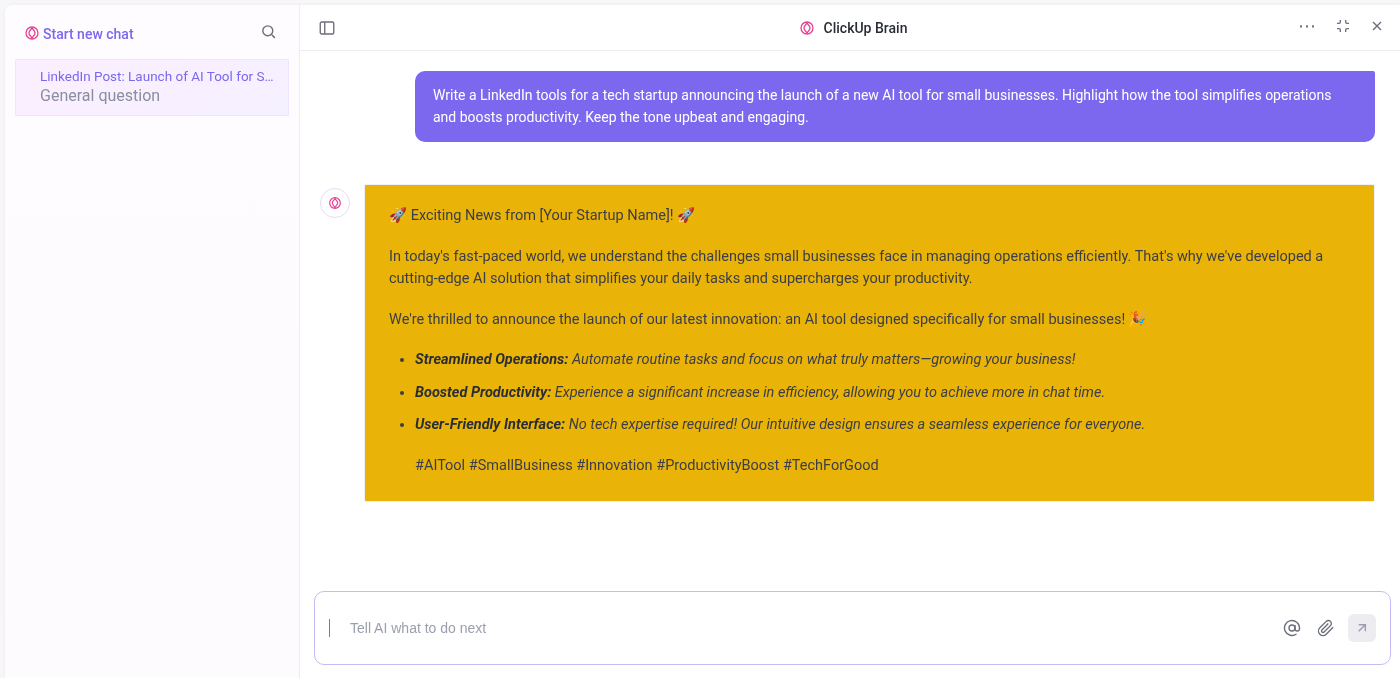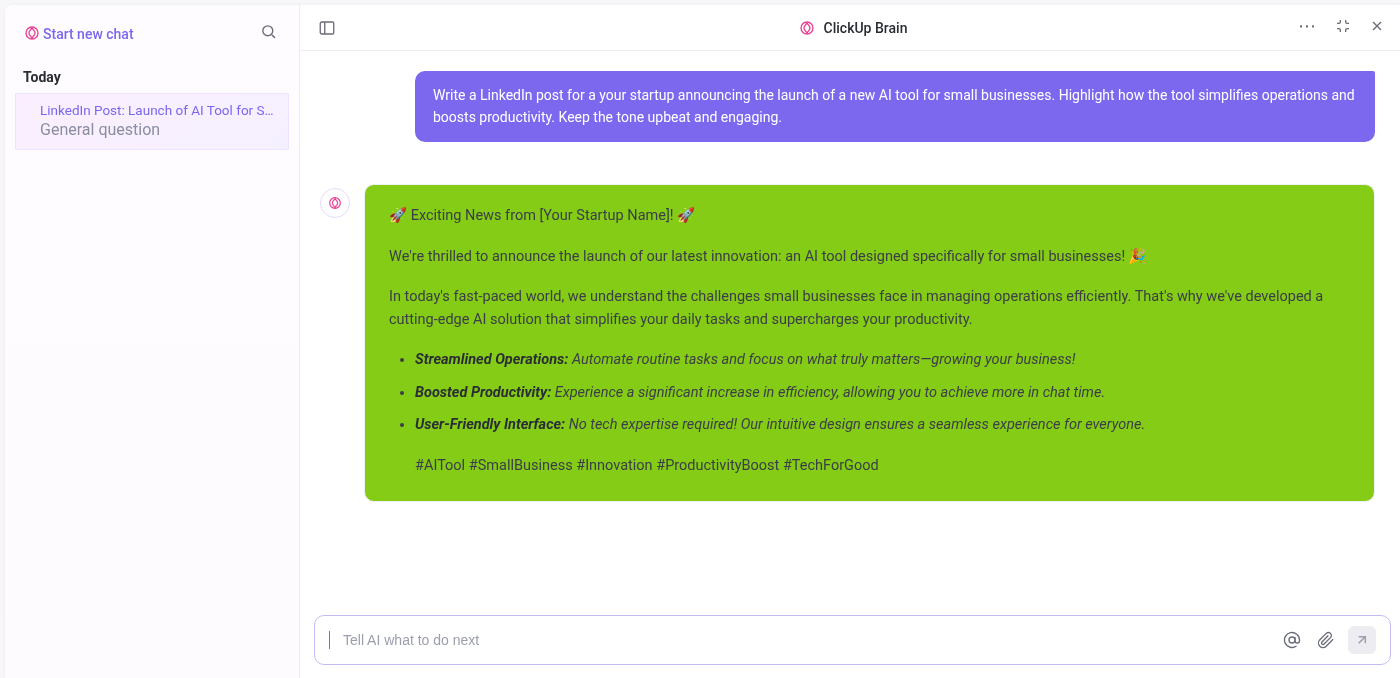--- a/index.html
+++ b/index.html
@@ -144,45 +144,45 @@
       border: 1px solid #e8d9f5;
       border-radius: 50%;
       display:flex; align-items:center; justify-content:center;
       flex-shrink: 0;
       margin-top: 4px;
       background: #fff;
     }
     .ai-avatar svg { width: 16px; height: 16px; }
     .ai-bubble {
       flex: 1;
-      background: #84cc16;
+      background: #eab308;
       border: 1px solid #f0f0f4;
-      border-radius: 10px;
+      border-radius: 2px;
       padding: 20px 24px 24px 24px;
       font-size: 14.5px;
       color: #3b3e46;
       line-height: 1.55;
     }
     .ai-bubble p { margin-bottom: 18px; }
     .ai-bubble p:last-child { margin-bottom: 0; margin-left: 26px; }
     .ai-bubble strong { font-weight: 700; color: #2a2e34; }
     .ai-bubble ul { margin: 0 0 18px 0; padding-left: 26px; font-style: italic; }
     .ai-bubble li { margin-bottom: 10px; }
     
     .input-area {
       padding: 14px 14px 18px 14px;
       background: #fff;
     }
     .input-wrap {
       border: 1.5px solid #c8b9f4;
       border-radius: 10px;
       display: flex;
       align-items: center;
-      padding: 10px 14px;
-      gap: 11px;
+      padding: 22px 14px;
+      gap: 18px;
     }
     .input-field {
       flex: 1;
       border: none;
       outline: none;
       font-size: 14px;
       color: #2a2e34;
     }
     .input-field::placeholder { color: #9b9fad; }
     .input-actions { display: flex; align-items: center; gap: 10px; }
@@ -214,21 +214,20 @@
         </span>
         <span class="newchat-label">Start new chat</span>
       </div>
       <button class="search-btn">
         <svg viewBox="0 0 24 24" fill="none" stroke="currentColor" stroke-width="2">
           <circle cx="11" cy="11" r="7"></circle>
             <path d="m21 21-4.3-4.3"></path>
         </svg>
       </button>
     </div>
-    <div class="section-title">Today</div>
     <div class="chat-item">
       <div class="chat-title">LinkedIn Post: Launch of AI Tool for Sm...</div>
       <div class="chat-sub">General question</div>
     </div>
   </aside>
 
   <main class="main">
     <div class="topbar">
       <div class="topbar-left">
         <svg viewBox="0 0 24 24" fill="none" stroke="currentColor" stroke-width="1.8">
@@ -255,34 +254,34 @@
         <button>
           <svg viewBox="0 0 24 24" fill="none" stroke="currentColor" stroke-width="2">
             <path d="M18 6 6 18M6 6l12 12"></path>
           </svg>
         </button>
       </div>
     </div>
 
     <div class="chat-area">
       <div class="user-bubble">
-        <span>Write a LinkedIn post for a your startup announcing the launch of a new AI tool for small businesses. Highlight how the tool simplifies operations and boosts productivity. Keep the tone upbeat and engaging.</span>
+        <span>Write a LinkedIn tools for a tech startup announcing the launch of a new AI tool for small businesses. Highlight how the tool simplifies operations and boosts productivity. Keep the tone upbeat and engaging.</span>
       </div>
 
       <div class="ai-row">
         <div class="ai-avatar">
           <svg viewBox="0 0 24 24" fill="none" stroke="#e84393" stroke-width="1.8">
             <circle cx="12" cy="12" r="8"></circle>
               <path d="M12 4c0 4-4 4-4 8s4 4 4 8M12 4c0 4 4 4 4 8s-4 4-4 8"></path>
           </svg>
         </div>
         <div class="ai-bubble">
           <p>🚀 Exciting News from [Your Startup Name]! 🚀</p>
+          <p>In today's fast-paced world, we understand the challenges small businesses face in managing operations efficiently. That's why we've developed a cutting-edge AI solution that simplifies your daily tasks and supercharges your productivity.</p>
           <p>We're thrilled to announce the launch of our latest innovation: an AI tool designed specifically for small businesses! 🎉</p>
-          <p>In today's fast-paced world, we understand the challenges small businesses face in managing operations efficiently. That's why we've developed a cutting-edge AI solution that simplifies your daily tasks and supercharges your productivity.</p>
           <ul>
             <li><strong>Streamlined Operations:</strong><span> Automate routine tasks and focus on what truly matters—growing your business!</span></li>
             <li><strong>Boosted Productivity:</strong><span> Experience a significant increase in efficiency, allowing you to achieve more in chat time.</span></li>
             <li><strong>User-Friendly Interface:</strong><span> No tech expertise required! Our intuitive design ensures a seamless experience for everyone.</span></li>
           </ul>
           <p>#AITool #SmallBusiness #Innovation #ProductivityBoost #TechForGood</p>
         </div>
       </div>
     </div>
 

